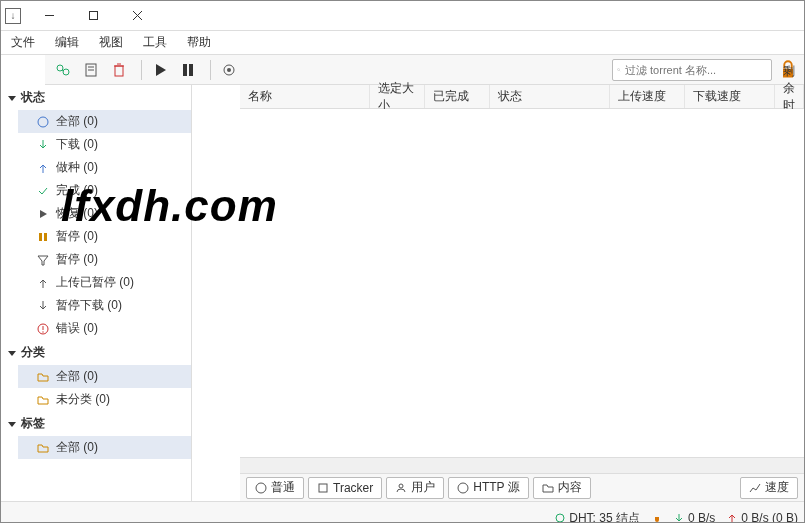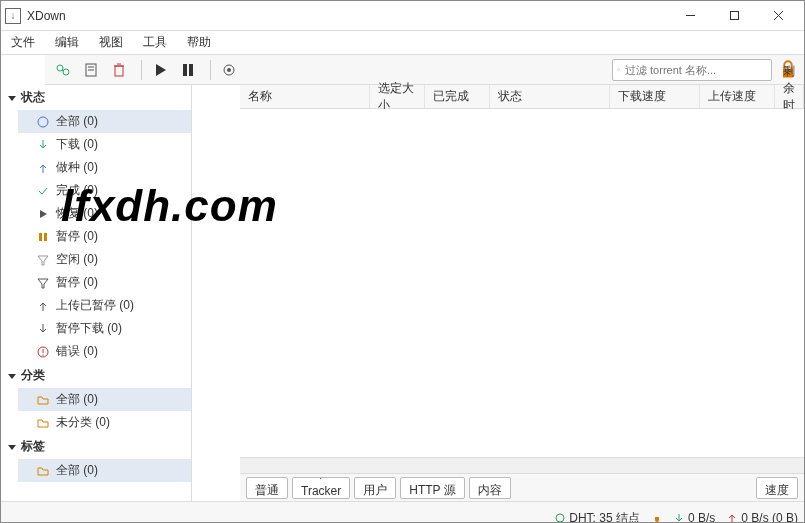--- a/index.html
+++ b/index.html
@@ -39,39 +39,38 @@
 
 .content { flex: 1; display: flex; flex-direction: column; }
 .table-header { height: 24px; display: flex; align-items: center; border-bottom: 1px solid #ddd; background: #f7f7f7; color: #333; justify-content: flex-end; }
 .table-header .col { padding: 0 8px; border-right: 1px solid #e5e5e5; height: 100%; display: flex; align-items: center; }
 .table-body { flex: 1; background: #fff; position: relative; overflow: auto; }
 .hscroll { height: 16px; background: #f0f0f0; border-top: 1px solid #ddd; display: flex; }
 .hscroll .track { flex: 1; position: relative; }
 
 
 .bottom-tabs { height: 28px; display: flex; align-items: center; padding: 2px 6px; border-top: 1px solid #ddd; background: #f7f7f7; gap: 4px; }
-.bottom-tabs .tab { height: 22px; border: 1px solid #bbb; background: #fff; padding: 0 8px; display: flex; align-items: center; gap: 4px; color: #333; border-radius: 2px; cursor: pointer; flex-direction: column; }
+.bottom-tabs .tab { height: 22px; border: 1px solid #bbb; background: #fff; padding: 0 8px; display: flex; align-items: center; gap: 4px; color: #333; border-radius: 2px; cursor: pointer; }
 .bottom-tabs .tab svg { width: 12px; height: 12px; }
 .bottom-tabs .spacer { flex: 1; }
 
 
 .statusbar { height: 16px; display: flex; align-items: center; border-top: 1px solid #ddd; background: #f7f7f7; padding: 16px 6px; gap: 12px; color: #333; font-size: 11px; }
 .statusbar .spacer { flex: 1; }
 .statusbar .seg { display: flex; align-items: center; gap: 4px; }
 .statusbar svg { width: 10px; height: 10px; }
 
 
 .watermark { position: absolute; left: 60px; top: 180px; font-size: 44px; font-weight: bold; font-style: italic; color: #000000; pointer-events: none; letter-spacing: 1px; z-index: 100; }
 </style>
 </head>
 <body>
 
 <div class="titlebar">
   <span class="app-icon">↓</span>
-  <span class="title">XDown</span>
   <div class="win-btn">
       <svg viewBox="0 0 11 11">
         <line x1="1" y1="5.5" x2="10" y2="5.5" stroke="currentColor"></line>
       </svg>
     </div>
   <div class="win-btn">
       <svg viewBox="0 0 11 11">
         <rect x="1.5" y="1.5" width="8" height="8" fill="none" stroke="currentColor"></rect>
       </svg>
     </div>
@@ -201,28 +200,20 @@
           <svg viewBox="0 0 12 12">
             <rect x="2" y="2" width="3" height="8" fill="#c80"></rect>
             <rect x="7" y="2" width="3" height="8" fill="#c80"></rect>
           </svg>
         </span>
         <span>暂停 (0)</span>
       </div>
     <div class="s-item">
         <span class="icn">
           <svg viewBox="0 0 12 12">
-            <polygon points="1,2 11,2 7,7 7,11 5,11 5,7" fill="none" stroke="#999"></polygon>
-          </svg>
-        </span>
-        <span>空闲 (0)</span>
-      </div>
-    <div class="s-item">
-        <span class="icn">
-          <svg viewBox="0 0 12 12">
             <polygon points="1,2 11,2 7,7 7,11 5,11 5,7" fill="none" stroke="#555"></polygon>
           </svg>
         </span>
         <span>暂停 (0)</span>
       </div>
     <div class="s-item">
         <span class="icn">
           <svg viewBox="0 0 12 12">
             <path d="M6 11 V3 M3 6 L6 3 L9 6" fill="none" stroke="#555"></path>
           </svg>
@@ -287,22 +278,22 @@
       </div>
 
   </div>
 
   <div class="content">
     <div class="table-header">
       <div class="col" style="width:130px">名称</div>
       <div class="col" style="width:55px">选定大小</div>
       <div class="col" style="width:65px">已完成</div>
       <div class="col" style="width:120px">状态</div>
+      <div class="col" style="width:75px">上传速度</div>
       <div class="col" style="width:90px">下载速度</div>
-      <div class="col" style="width:75px">上传速度</div>
       <div class="col" style="flex:1">剩余时间</div>
     </div>
     <div class="table-body"></div>
     <div class="hscroll">
         <div class="track"></div>
       </div>
 
     <div class="bottom-tabs">
       <div class="tab">
           <svg viewBox="0 0 12 12">

